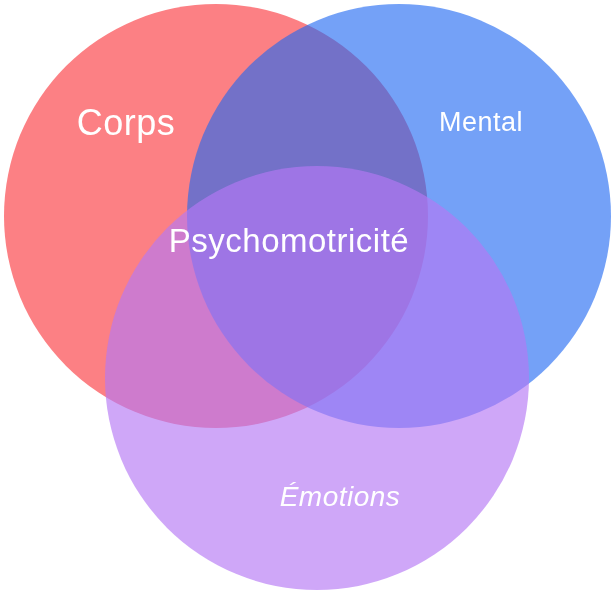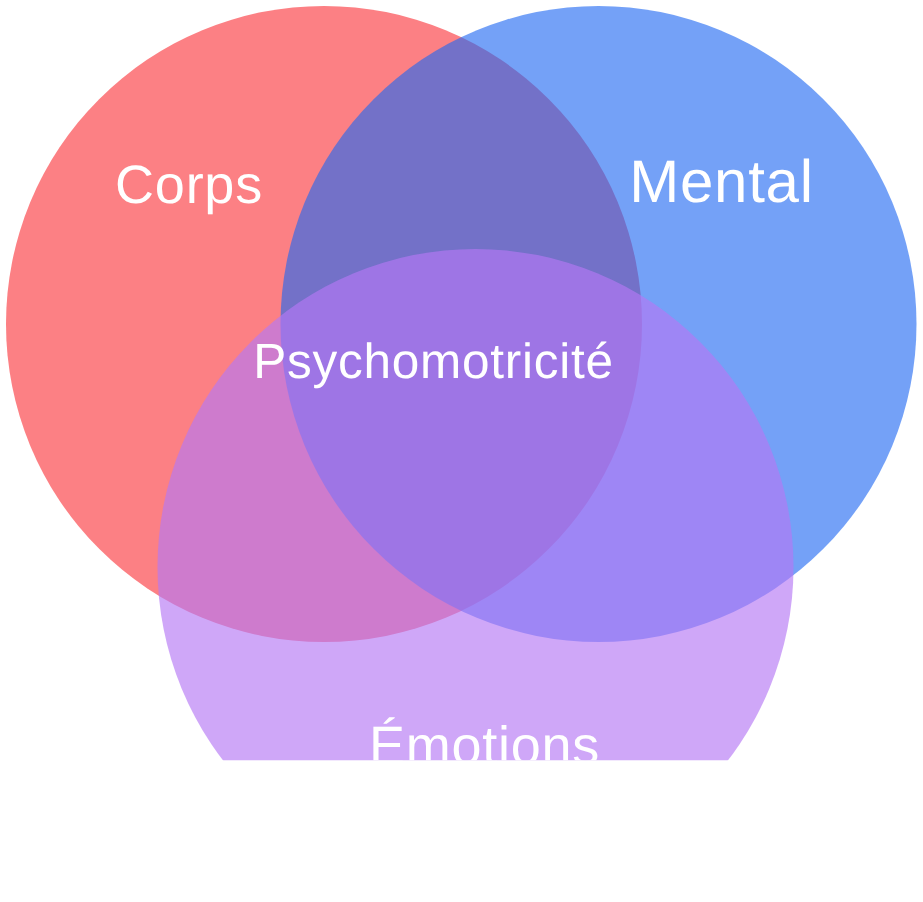--- a/index.html
+++ b/index.html
@@ -4,21 +4,21 @@
 <style>
   html, body {
     margin: 0;
     padding: 0;
     background: #ffffff;
     font-family: "Liberation Sans", sans-serif;
   }
   .canvas {
     position: relative;
     width: 615px;
-    height: 507px;
+    height: 601px;
     background: #ffffff;
     overflow: hidden;
   }
   .circle {
     position: absolute;
     width: 424px;
     height: 424px;
     border-radius: 50%;
   }
   
@@ -41,23 +41,23 @@
   }
   .venn-label {
     position: absolute;
     transform: translate(-50%, -50%);
     color: #ffffff;
     white-space: nowrap;
     font-weight: 400;
     letter-spacing: 0.5px;
   }
   .label-corps    { left: 126px; top: 123px; font-size: 36px; }
-  .label-mental   { left: 481px; top: 122px; font-size: 40px; }
+  .label-mental   { left: 481px; top: 122px; font-size: 27px; }
   .label-center   { left: 289px; top: 241px; font-size: 33px; }
-  .label-emotions { left: 323px; top: 497px; font-size: 36px; }
+  .label-emotions { left: 340px; top: 497px; font-size: 28px; font-style: italic; }
 </style>
 </head>
 <body>
 
 <div class="canvas">
   <div class="circle circle-corps"></div>
   <div class="circle circle-mental"></div>
   <div class="circle circle-emotions"></div>
 
   <div class="venn-label label-corps">Corps</div>

